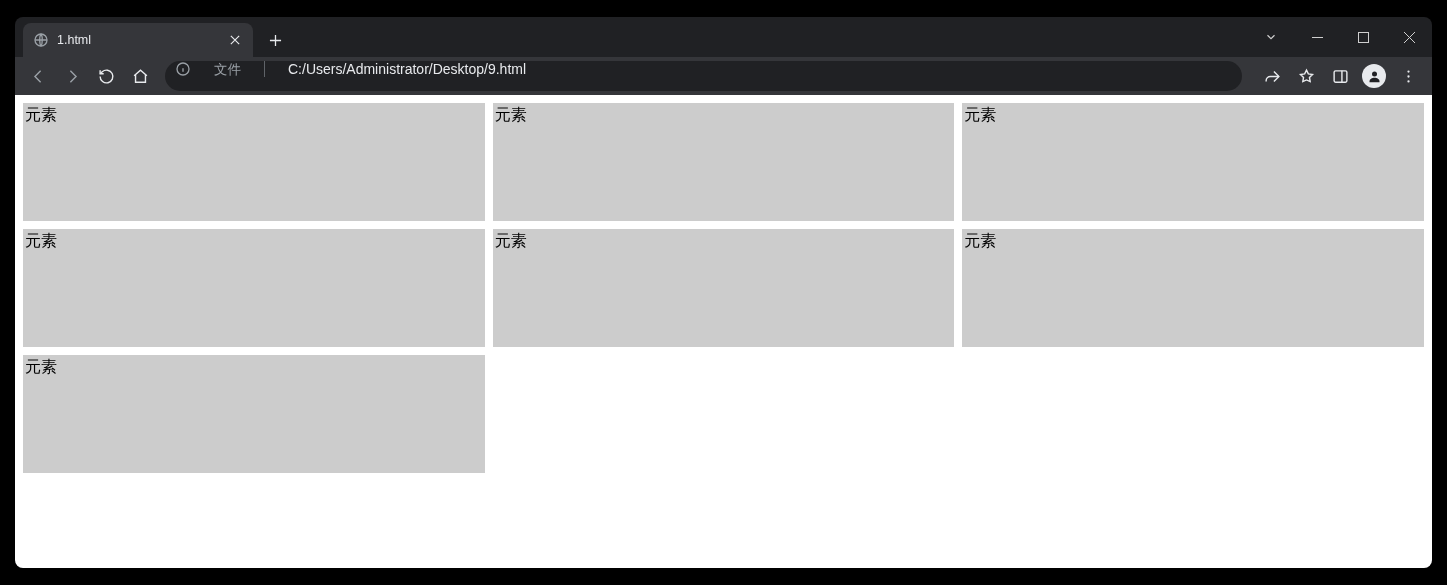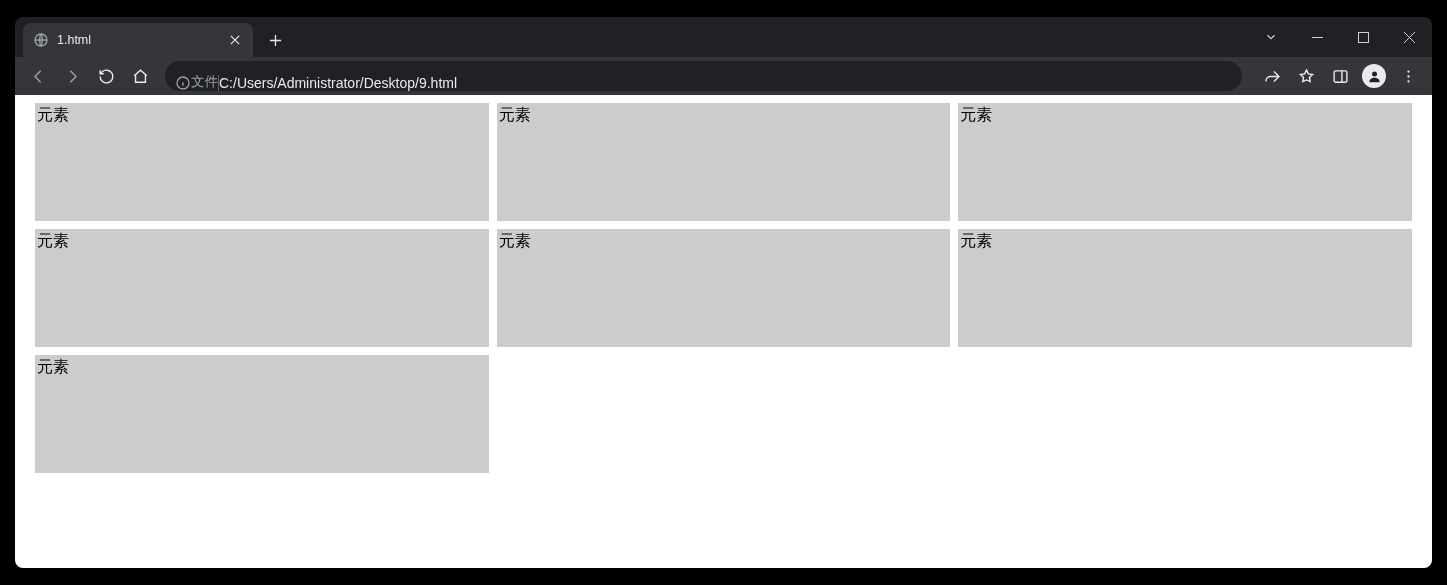--- a/index.html
+++ b/index.html
@@ -83,23 +83,23 @@
     color: #9aa0a6; border-radius: 50%; cursor: pointer;
   }
   .tb-btn.enabled { color: #e8eaed; }
   .tb-btn svg { width: 17px; height: 17px; }
   .omnibox {
     flex: 1;
     height: 30px;
     background: #202124;
     border-radius: 15px;
     display: flex;
-    align-items: flex-end;
+    align-items: flex-start;
     padding: 0 10px;
-    gap: 0;
+    gap: 23px;
     color: #e8eaed;
     font-size: 14px;
     margin: 0 6px;
   }
   .omnibox .info-icon {
     width: 16px; height: 16px; color: #9aa0a6; flex: 0 0 16px;
   }
   .omnibox .scheme-label {
     color: #9aa0a6; font-size: 13.5px;
   }
@@ -119,21 +119,21 @@
 
   
   .viewport {
     flex: 1;
     background: #fff;
     overflow: hidden;
     position: relative;
   }
   .page {
     position: absolute; inset: 0;
-    padding: 8px 20px;
+    padding: 8px 8px;
   }
   .grid {
     display: flex;
     flex-wrap: wrap;
     gap: 8px;
   }
   .card {
     background: #ccc;
     height: 118px;
     flex: 0 0 calc((100% - 16px) / 3);

